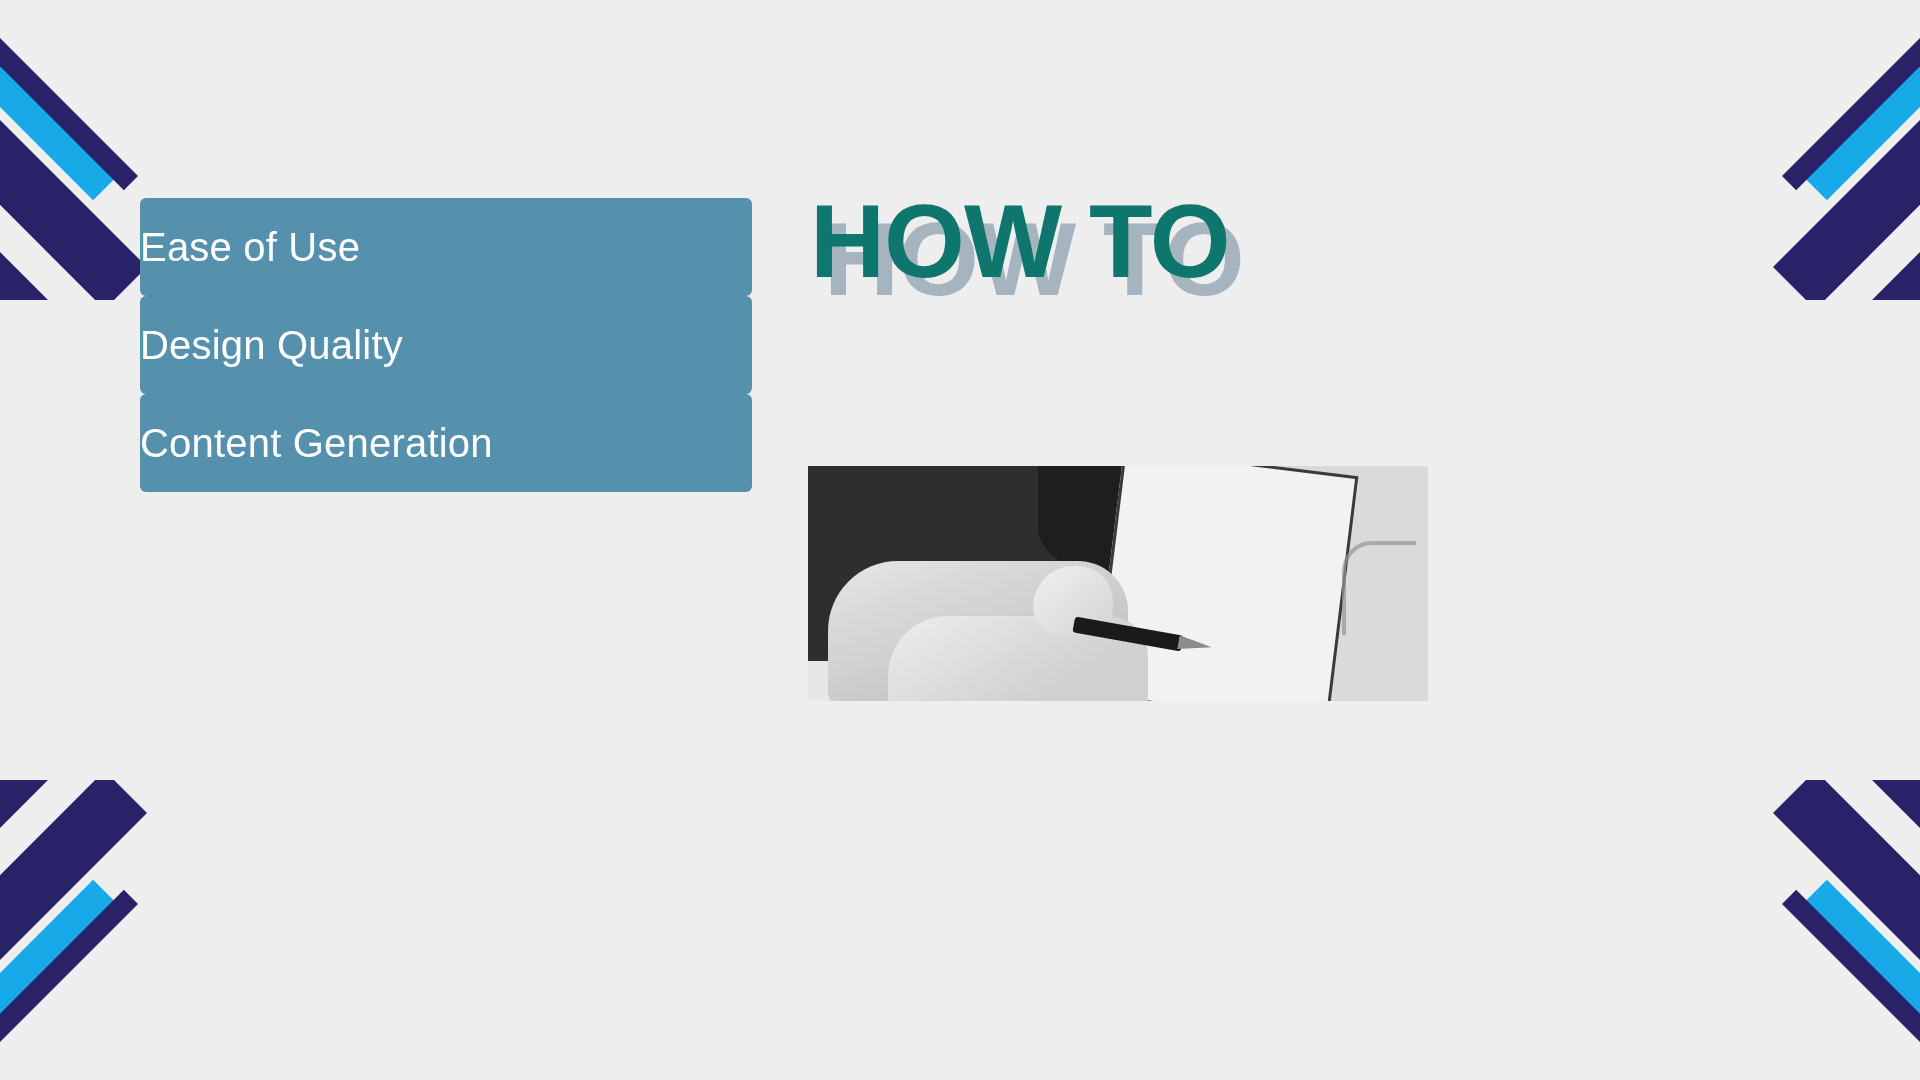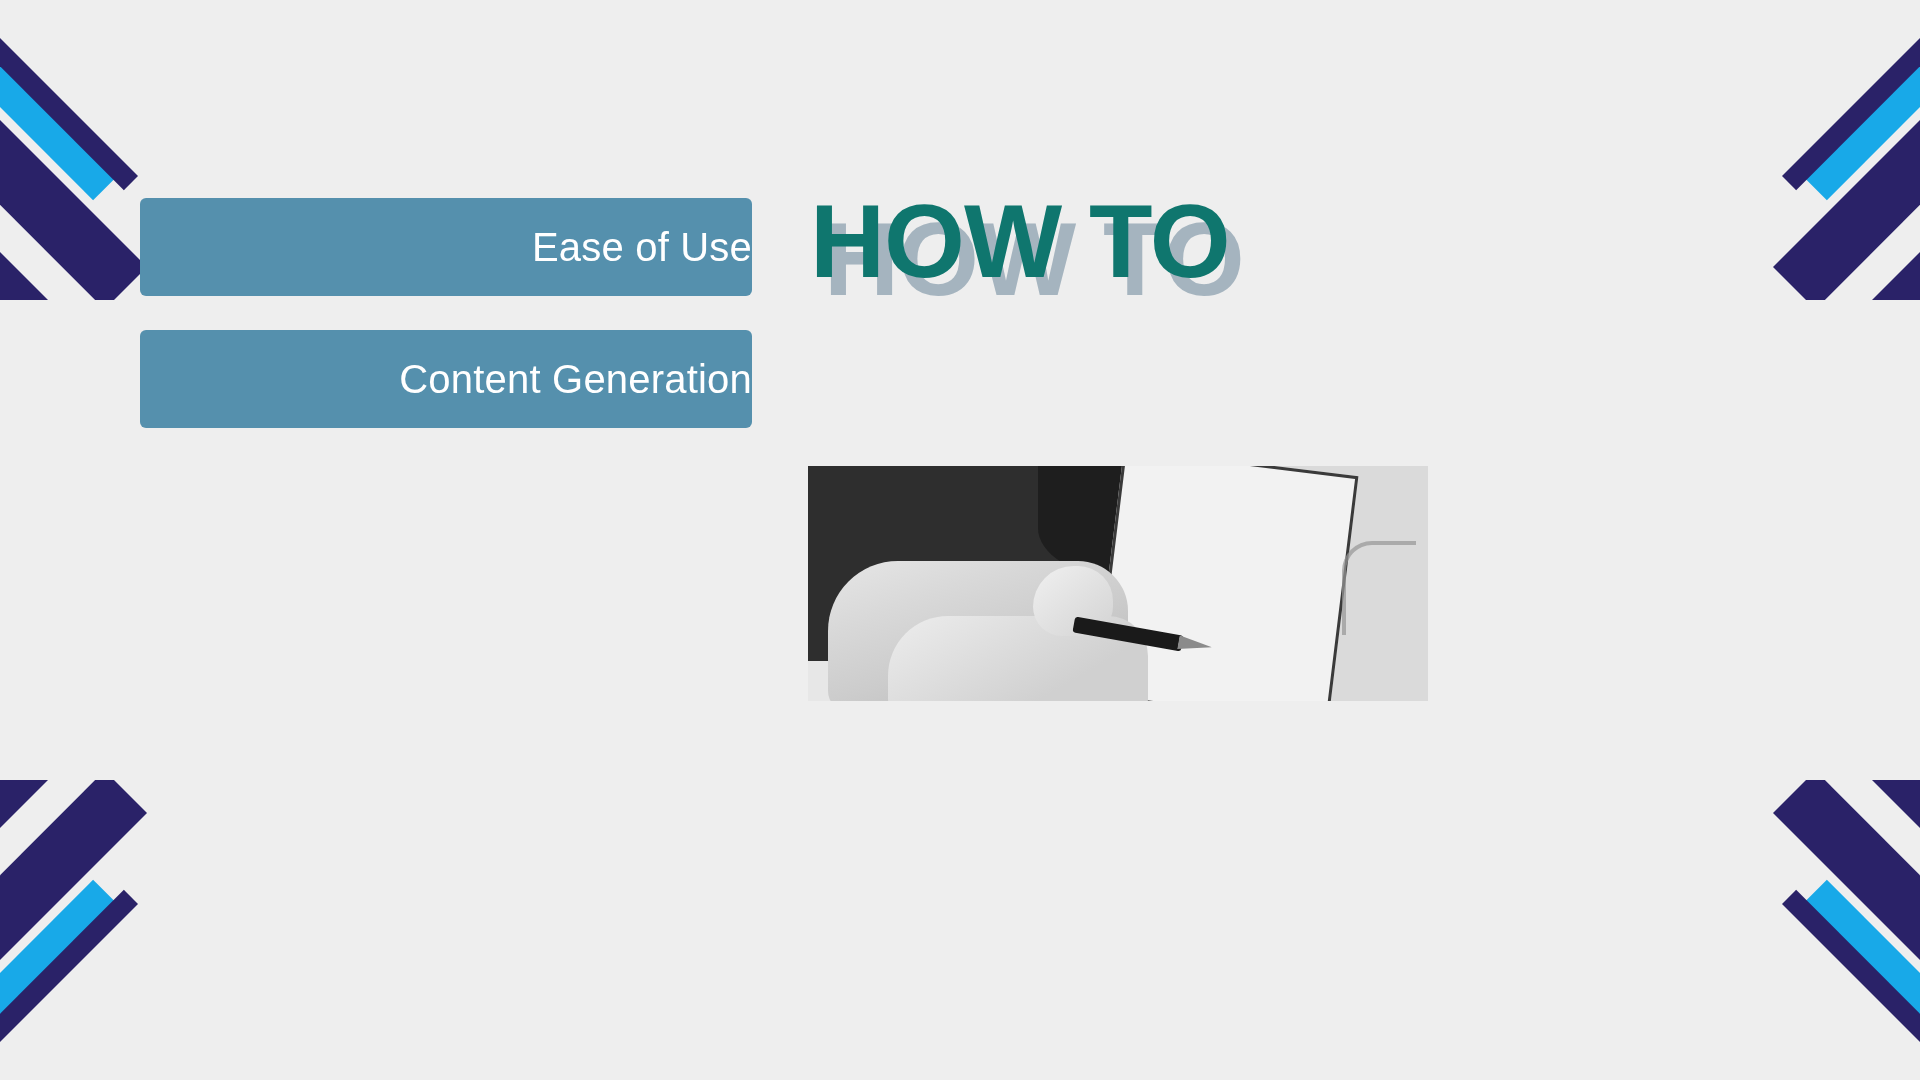--- a/index.html
+++ b/index.html
@@ -24,22 +24,21 @@
   .s-navy{background:#2a2268;}
   .s-blue{background:#1f76c4;}
   .s-cyan{background:#18a9e8;}
 
   
   .btn-col{position:absolute;left:140px;top:198px;width:612px;}
   .opt-btn{
     width:612px;height:98px;
     background:#5590ad;
     border-radius:6px;
-    margin-bottom:34px;
-    display:flex;align-items:center;justify-content:flex-end;
+    display:flex;align-items:center;justify-content:flex-start;
     box-sizing:border-box;
   }
   .opt-btn .label{
     color:#ffffff;
     font-size:40px;
     font-weight:400;
     letter-spacing:.2px;
     line-height:1;
     white-space:nowrap;
   }
@@ -144,20 +143,23 @@
   <div class="stripe s-navy" style="left:-60px;top:-22px;width:280px;height:20px;"></div>
   <div class="stripe s-navy" style="left:-210px;top:42px;width:520px;height:92px;"></div>
   <div class="stripe s-blue" style="left:-250px;top:134px;width:620px;height:62px;"></div>
 </div>
 
 <div class="btn-col">
   <div class="opt-btn">
     <span class="label">Ease of Use</span>
   </div>
   <div class="opt-btn">
+    <span class="label">Design Quality</span>
+  </div>
+  <div class="opt-btn">
     <span class="label">Content Generation</span>
   </div>
 </div>
 
 <div class="headline">
   <div class="hl-line l1">HOW TO</div>
 </div>
 
 <div class="photo">
   <div class="ph-dark"></div>

